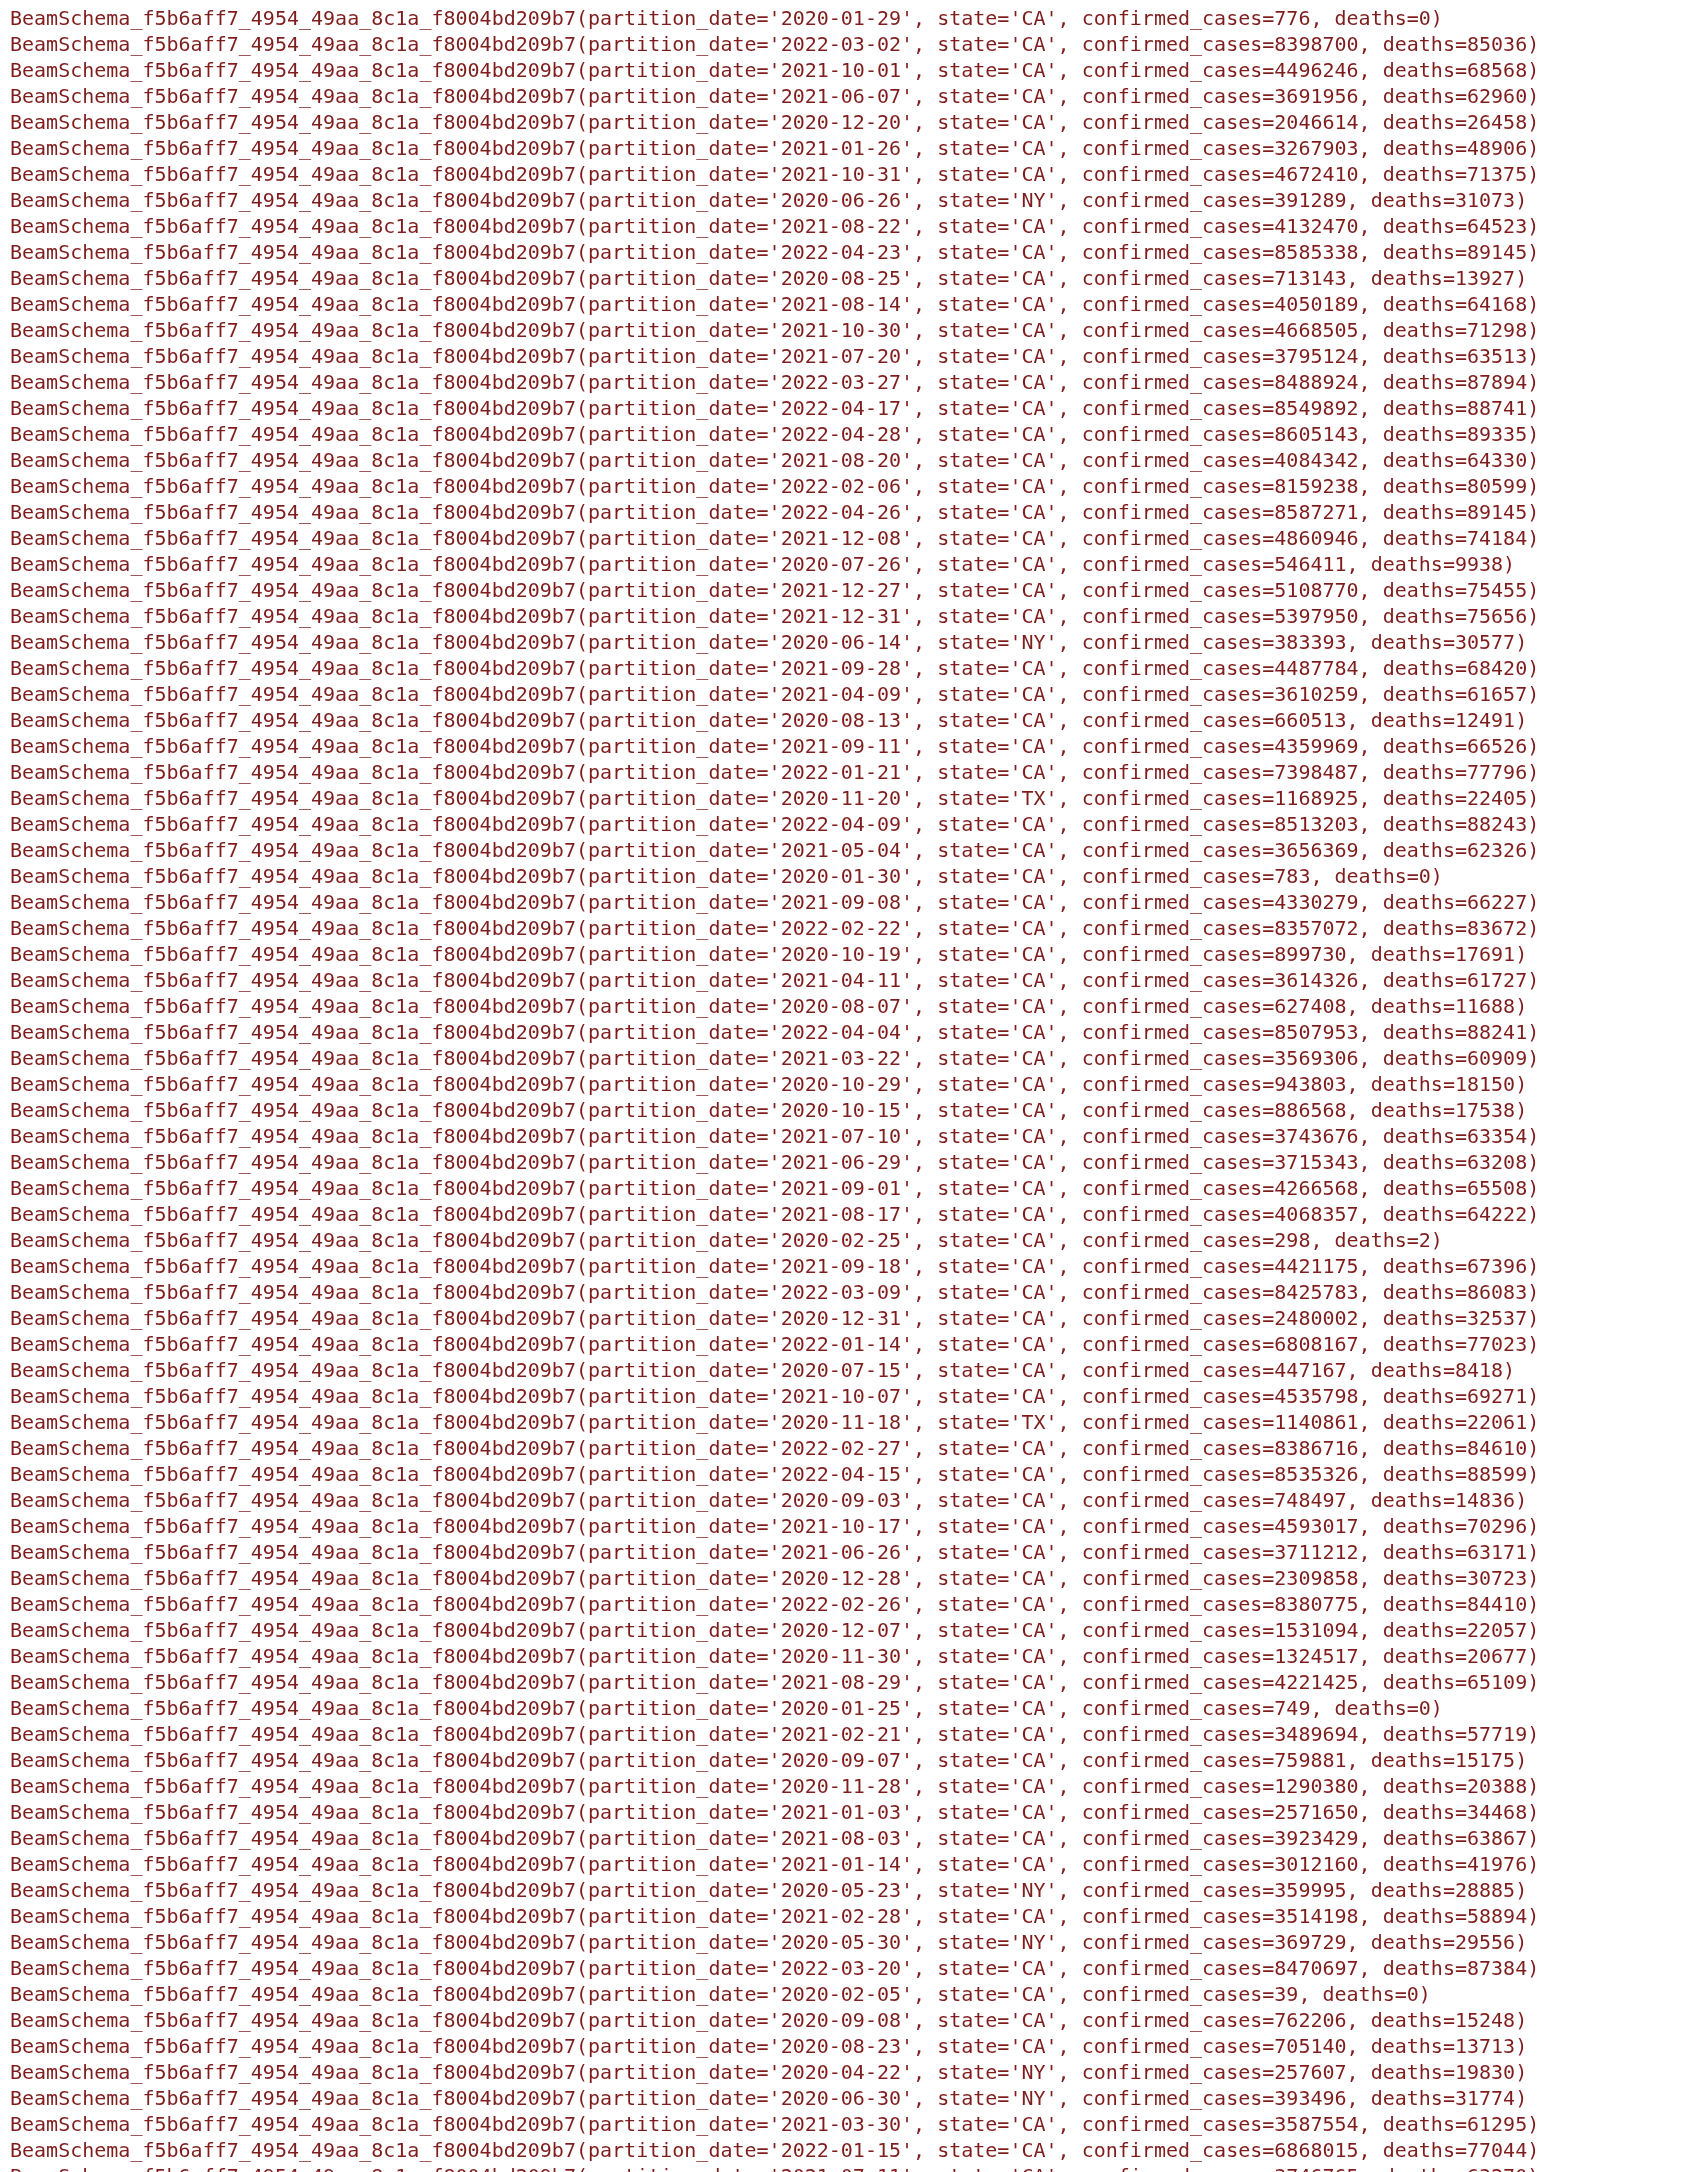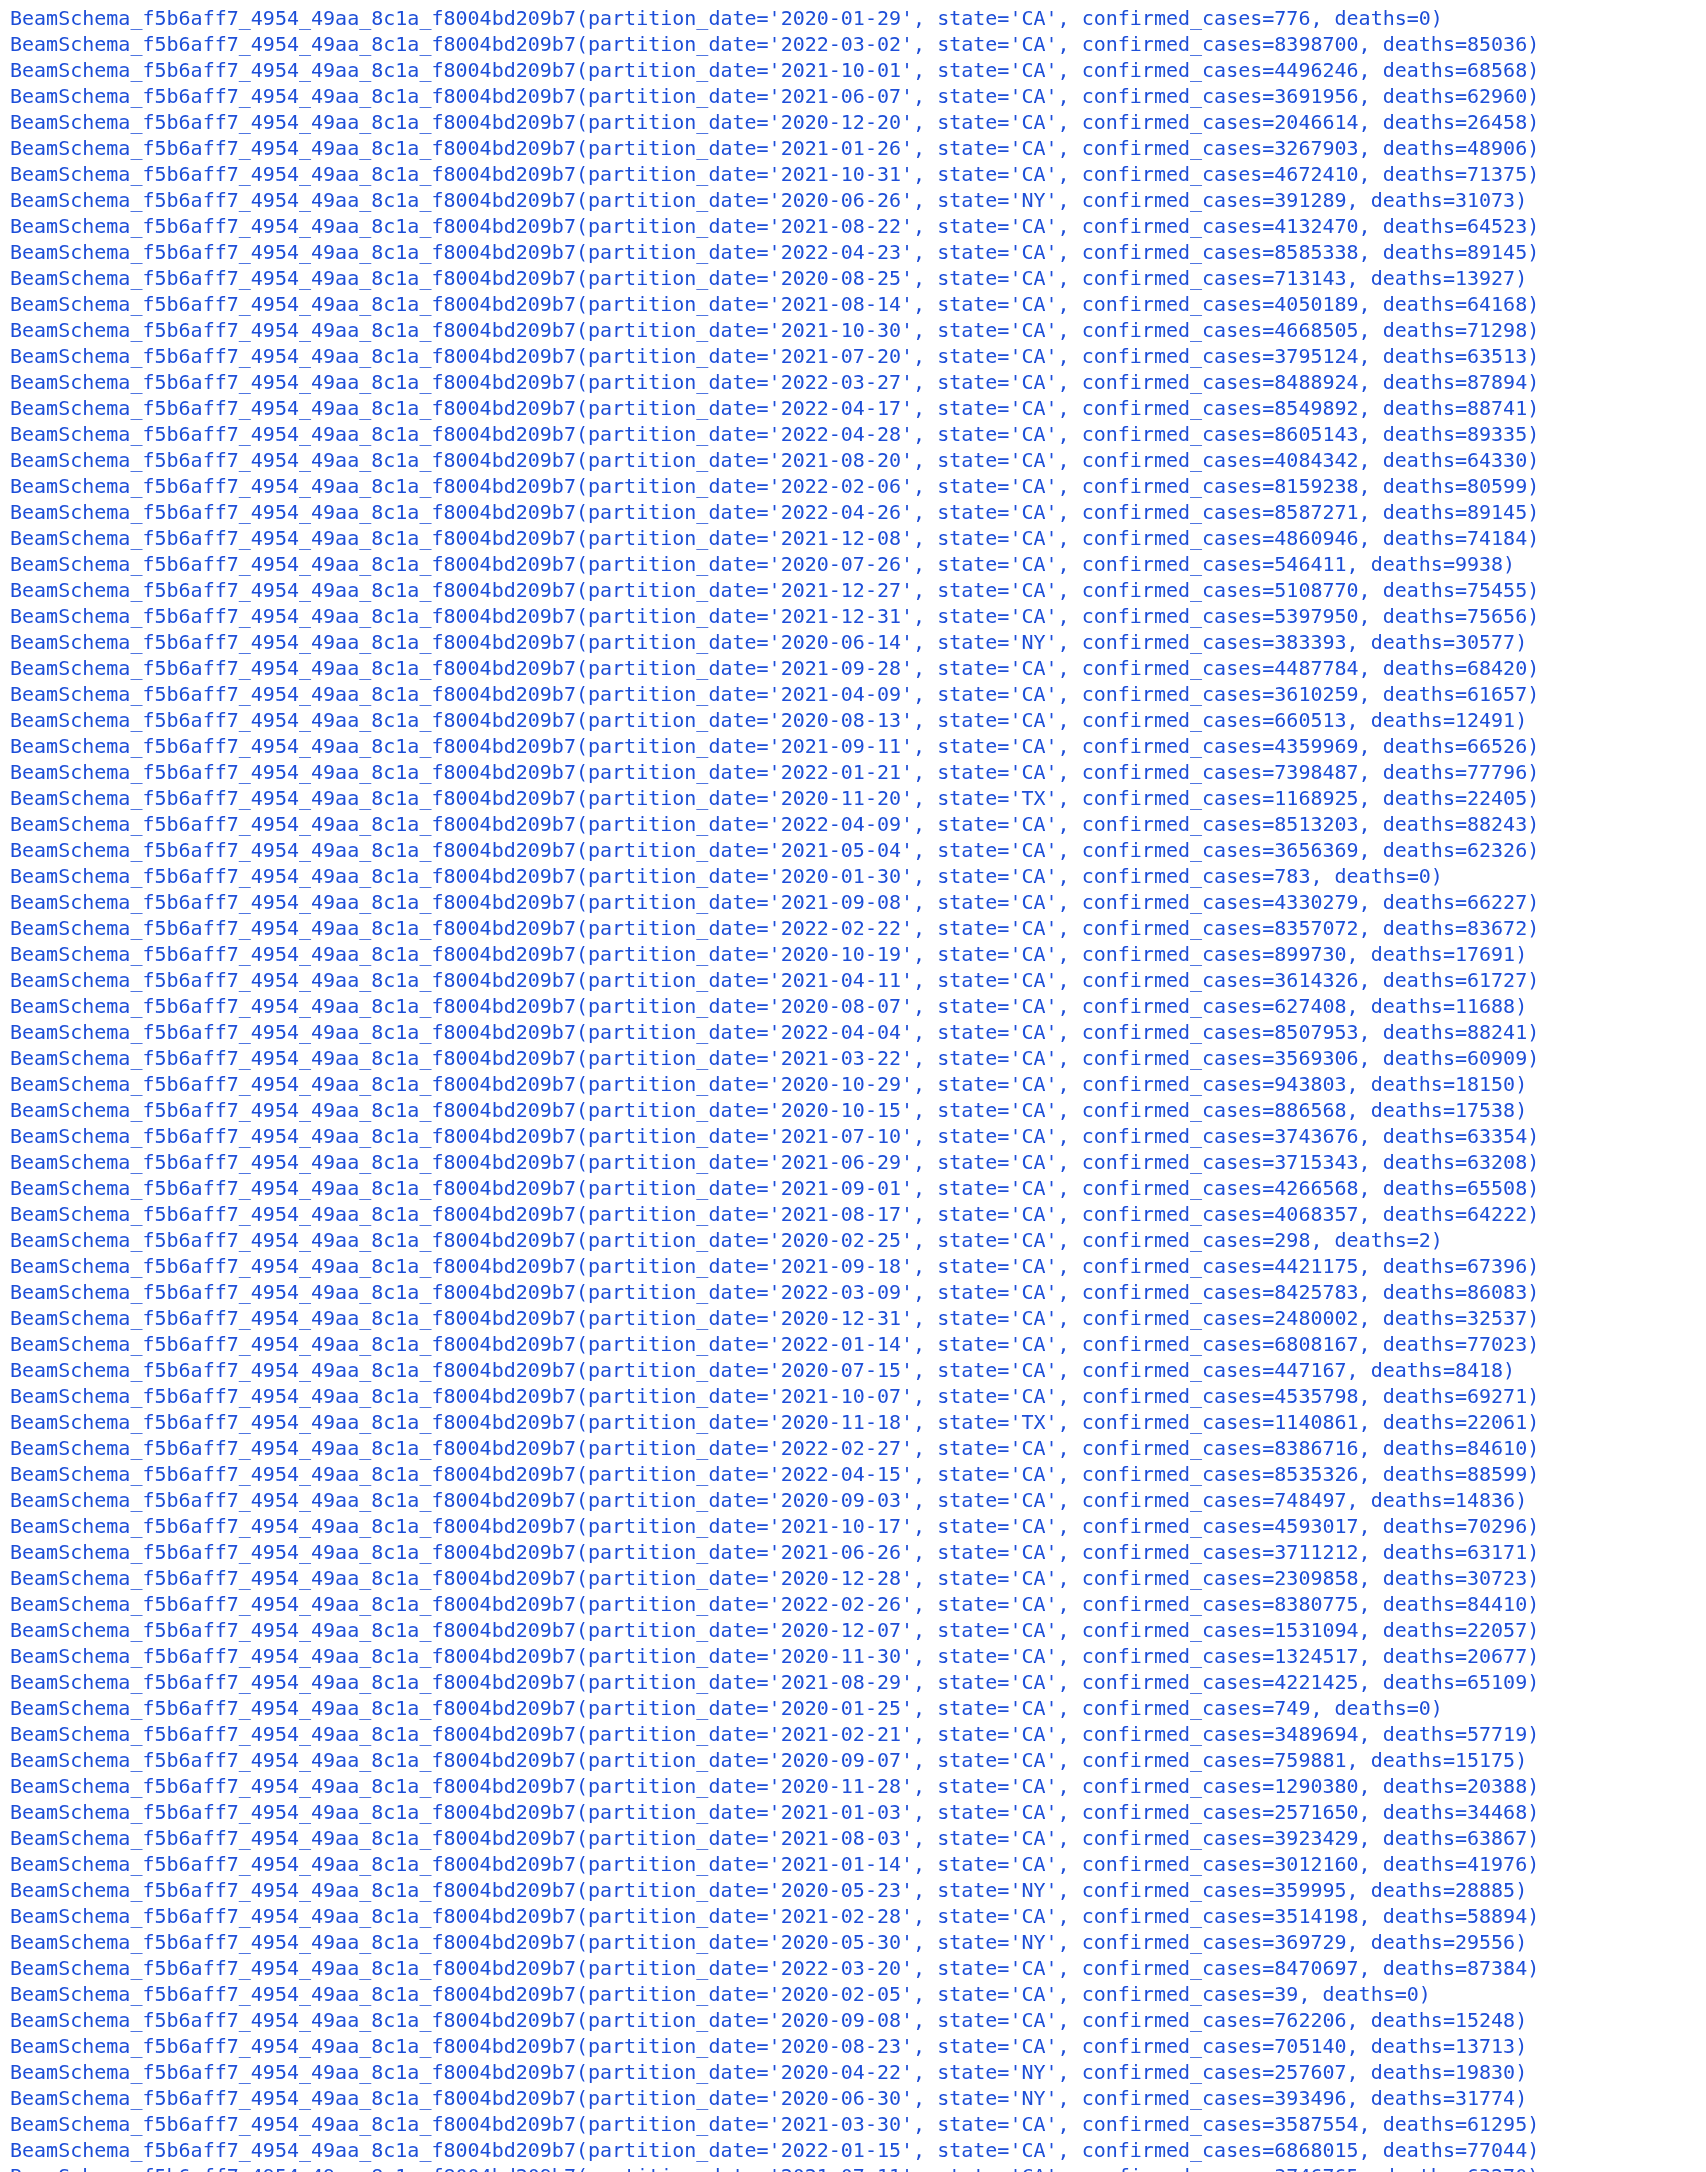--- a/index.html
+++ b/index.html
@@ -14,21 +14,21 @@
   }
   .terminal-output {
     box-sizing: border-box;
     width: 1706px;
     height: 2172px;
     overflow: hidden;
     padding: 4.6px 0 0 10px;
     font-family: "DejaVu Sans Mono", "Liberation Mono", monospace;
     font-size: 20px;
     line-height: 26px;
-    color: #1d4ed8;
+    color: #7f1d1d;
     white-space: pre;
   }
   .output-line {
     height: 26px;
     white-space: pre;
   }
 </style>
 </head>
 <body>
 

